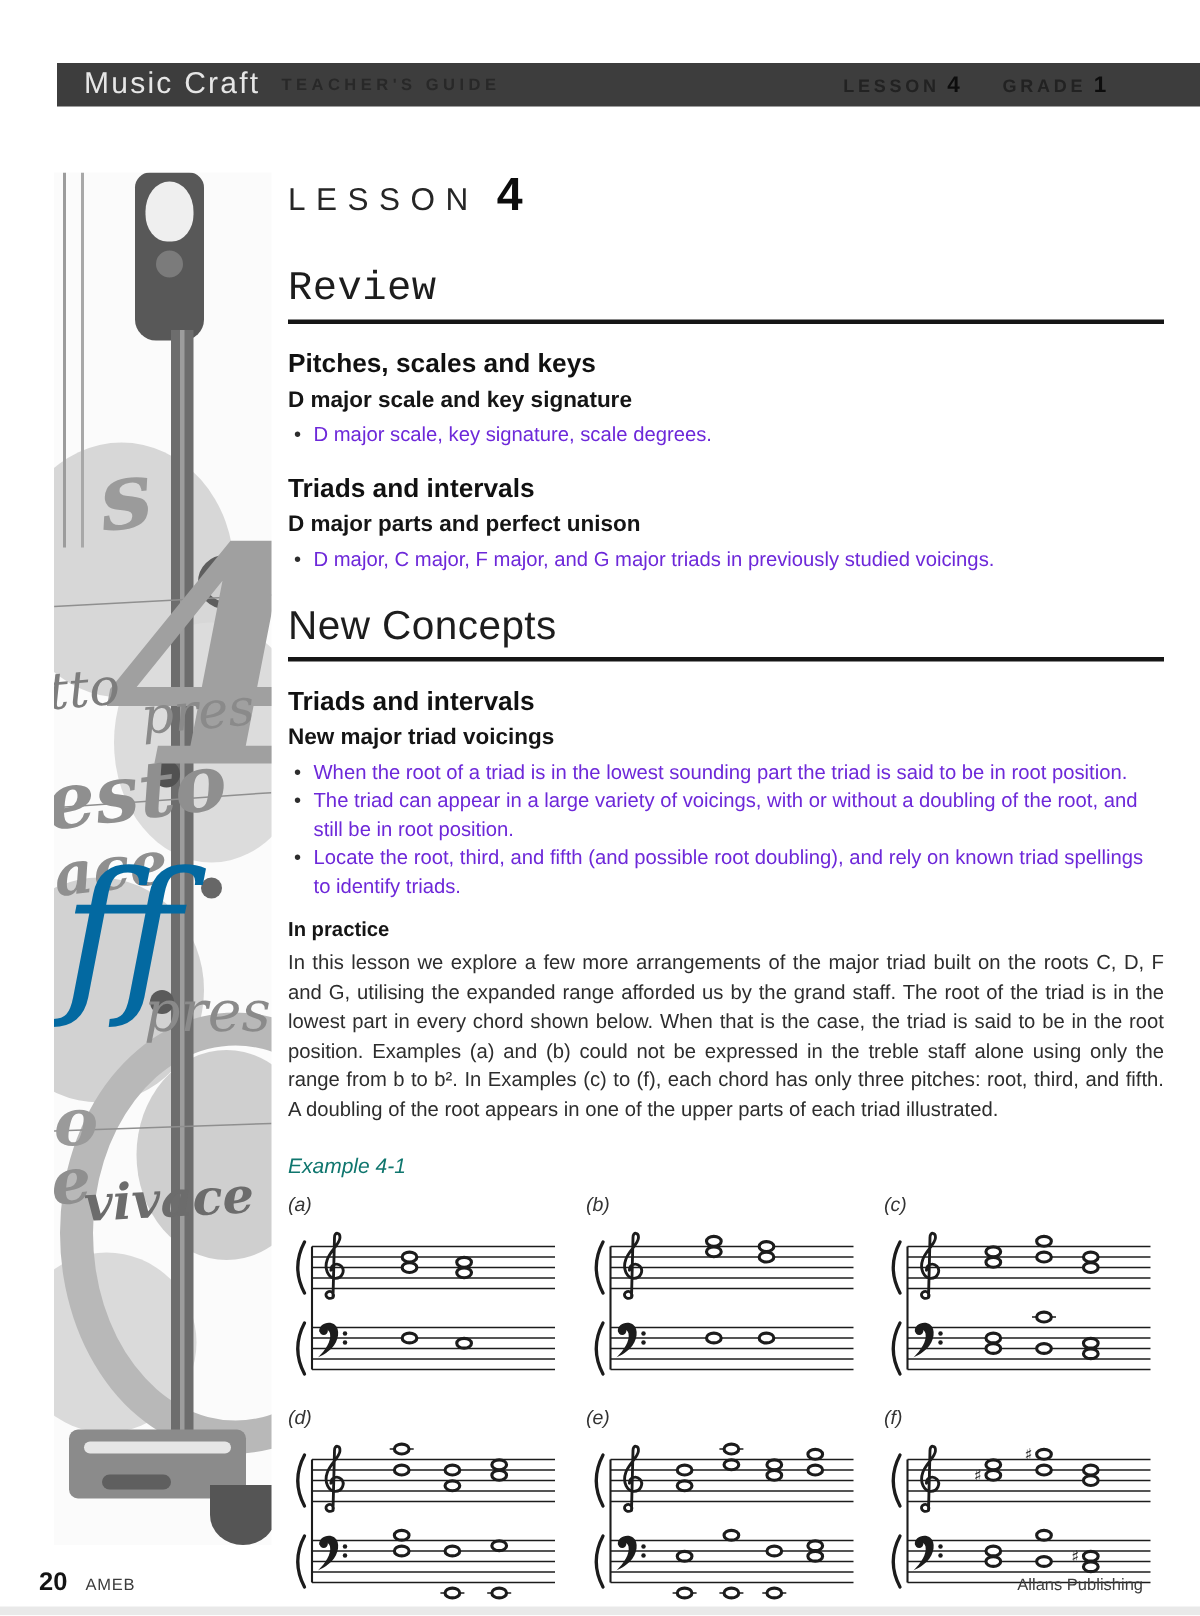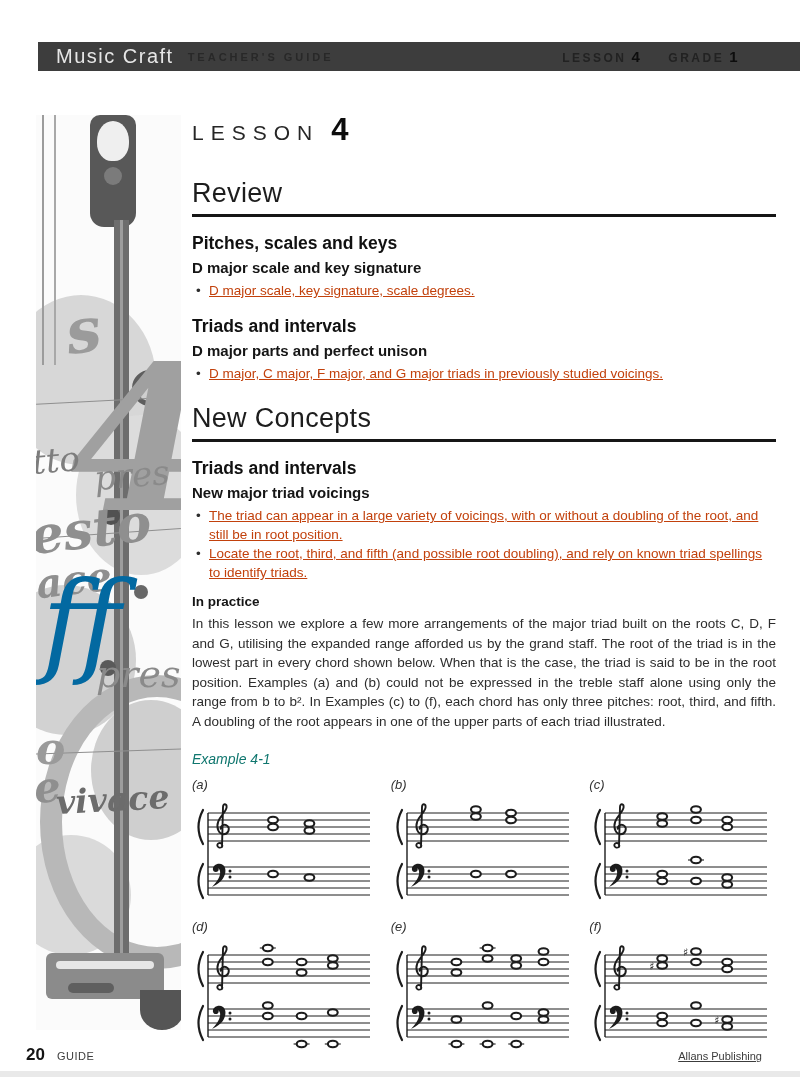--- a/index.html
+++ b/index.html
@@ -37,40 +37,40 @@
   .hairline{position:absolute;height:1px;background:#8f8f8f;}
 
   
   #main{position:absolute;left:192px;top:112px;width:584px;}
   #lesson-title{display:flex;align-items:baseline;gap:12px;margin:0 0 30px 0;}
   #lesson-title .word{font-size:21px;letter-spacing:7px;color:#262626;font-weight:400;}
   #lesson-title .num{font-size:31px;font-weight:bold;color:#0c0c0c;}
 
   .section-title{font-size:27px;font-weight:400;color:#1d1d1d;letter-spacing:.3px;
                  border-bottom:3px solid #161616;padding-bottom:5px;margin:24px 0 12px 0;}
-  .section-title.first{margin-top:12px;}
+  .section-title.first{margin-top:12px;font-family:Liberation Mono, monospace;}
   h3{font-size:17.5px;font-weight:bold;color:#111;margin:16px 0 5px 0;}
   h4{font-size:15px;font-weight:bold;color:#151515;margin:2px 0 5px 0;}
   h5{font-size:13.5px;font-weight:bold;color:#151515;margin:12px 0 4px 0;}
   ul{margin:2px 0 10px 0;padding-left:17px;list-style:none;}
-  li{font-size:13.5px;line-height:19px;color:#c2410c;position:relative;padding-left:0;text-decoration:underline;}
+  li{font-size:13.5px;line-height:19px;color:#6d28d9;position:relative;padding-left:0;}
   li:before{content:"\2022";position:absolute;left:-13px;color:#2d2d2d;}
   p.body{font-size:13.5px;line-height:19.5px;color:#2d2d2d;text-align:justify;margin:5px 0 14px 0;}
 
   .example-caption{font-style:italic;font-size:14px;color:#0f766e;margin:20px 0 10px 0;}
   #examples-grid{display:grid;grid-template-columns:repeat(3,1fr);column-gap:12px;row-gap:12px;}
   .ex-cell{}
   .ex-label{font-style:italic;font-size:13px;color:#333;margin-bottom:1px;}
   svg.notation{display:block;}
 
   
   #footer{position:absolute;left:26px;right:38px;bottom:12px;display:flex;align-items:baseline;}
   #page-num{font-size:17px;font-weight:bold;color:#141414;}
   #footer-left{font-size:11px;color:#3c3c3c;margin-left:12px;letter-spacing:.5px;}
-  #footer-right{margin-left:auto;font-size:11px;color:#3c3c3c;text-decoration:underline;}
+  #footer-right{margin-left:auto;font-size:11px;color:#3c3c3c;}
   #bottom-strip{position:absolute;left:0;right:0;bottom:0;height:6px;background:#e9e9e9;}
 </style>
 </head>
 <body>
 
 <div id="page">
 
   <div id="header-bar">
     <span class="brand">Music Craft</span>
     <span class="guide">TEACHER'S GUIDE</span>
@@ -140,20 +140,21 @@
     <h4>D major parts and perfect unison</h4>
     <ul>
         <li>D major, C major, F major, and G major triads in previously studied voicings.</li>
       </ul>
 
     <div class="section-title" style="margin-top:20px;">New Concepts</div>
 
     <h3>Triads and intervals</h3>
     <h4>New major triad voicings</h4>
     <ul>
+        <li>When the root of a triad is in the lowest sounding part the triad is said to be in root position.</li>
         <li>The triad can appear in a large variety of voicings, with or without a doubling of the root, and still be in root position.</li>
         <li>Locate the root, third, and fifth (and possible root doubling), and rely on known triad spellings to identify triads.</li>
       </ul>
 
     <h5>In practice</h5>
     <p class="body">In this lesson we explore a few more arrangements of the major triad built on the roots C, D, F and G, utilising the expanded range afforded us by the grand staff. The root of the triad is in the lowest part in every chord shown below. When that is the case, the triad is said to be in the root position. Examples (a) and (b) could not be expressed in the treble staff alone using only the range from b to b². In Examples (c) to (f), each chord has only three pitches: root, third, and fifth. A doubling of the root appears in one of the upper parts of each triad illustrated.</p>
 
     <div class="example-caption">Example 4-1</div>
     <div id="examples-grid">
   <div class="ex-cell">
@@ -372,17 +373,17 @@
             <text x="125.19999999999999" y="88.5" font-size="11" fill="#1c1c1c" font-family="DejaVu Sans, sans-serif">♯</text>
             <ellipse cx="138.2" cy="84.5" rx="4.9" ry="3.3" fill="#fff" stroke="#1c1c1c" stroke-width="2.1"></ellipse>
             <ellipse cx="138.2" cy="91.5" rx="4.9" ry="3.3" fill="#fff" stroke="#1c1c1c" stroke-width="2.1"></ellipse>
           </svg>
   </div>
 </div>
   </div>
 
   <div id="footer">
     <span id="page-num">20</span>
-    <span id="footer-left">GUIDE</span>
+    <span id="footer-left">AMEB</span>
     <span id="footer-right">Allans Publishing</span>
   </div>
   <div id="bottom-strip"></div>
 </div>
 
 </body></html>

